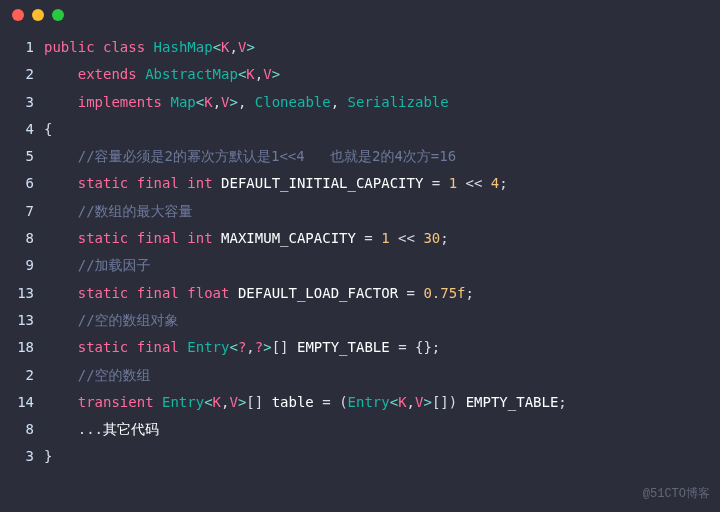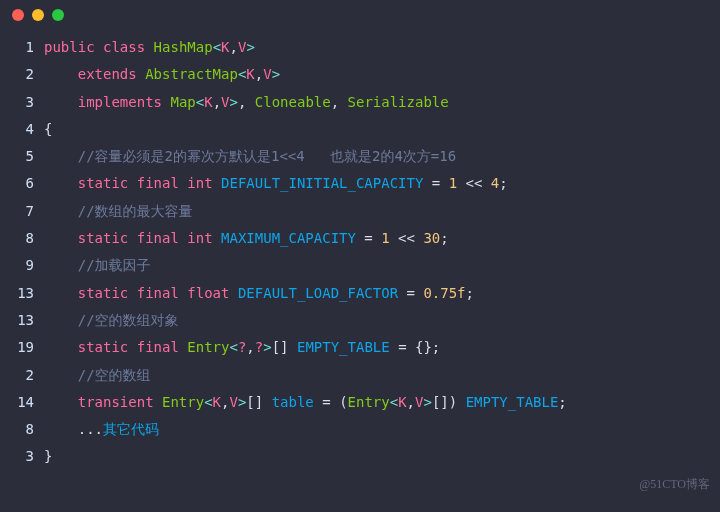--- a/index.html
+++ b/index.html
@@ -40,35 +40,35 @@
     color: #cfe0f5;
     padding-right: 10px;
     user-select: none;
     flex-shrink: 0;
   }
   .src {
     white-space: pre;
     color: #d8dee9;
   }
   .kw   { color: #ff6b9d; margin-top: 36px; }   
-  .type { color: #84cc16; text-align: right; }   
+  .type { color: #14b8a6; text-align: right; }   
   .gen  { color: #ff6b9d; }   
   .punct{ color: #d8dee9; }
-  .name { color: #0ea5e9; }   
+  .name { color: #ffffff; }   
   .num  { color: #f3c77b; }
   .cmt  { color: #6d7a9c; font-style: normal; margin-top: 13px; }
   .brace{ color: #d8dee9; }
   .angle{ color: #72e0d1; }
   .watermark {
     position: absolute;
-    bottom: 16px;
+    bottom: 6px;
     right: 10px;
     color: #7a7f92;
     font-size: 12px;
-    font-family: Liberation Serif, serif;
+    font-family: Liberation Mono, monospace;
     opacity: 0.7;
   }
 </style>
 </head>
 <body>
 
 <div class="window">
   <div class="titlebar">
     <div class="dot" style="background:#ff5f57"></div>
     <div class="dot" style="background:#febc2e"></div>
@@ -81,21 +81,21 @@
         <div>2</div>
         <div>3</div>
         <div>4</div>
         <div>5</div>
         <div>6</div>
         <div>7</div>
         <div>8</div>
         <div>9</div>
         <div>13</div>
         <div>13</div>
-        <div>19</div>
+        <div>18</div>
         <div>2</div>
         <div>14</div>
         <div>8</div>
         <div>3</div>
       </div>
     <div class="src" id="src"><div><span class="kw">public</span> <span class="kw">class</span> <span class="type">HashMap</span><span class="angle">&lt;</span><span class="gen">K</span><span class="punct">,</span><span class="gen">V</span><span class="angle">&gt;</span></div><div>    <span class="kw">extends</span> <span class="type">AbstractMap</span><span class="angle">&lt;</span><span class="gen">K</span><span class="punct">,</span><span class="gen">V</span><span class="angle">&gt;</span></div><div>    <span class="kw">implements</span> <span class="type">Map</span><span class="angle">&lt;</span><span class="gen">K</span><span class="punct">,</span><span class="gen">V</span><span class="angle">&gt;</span><span class="punct">,</span> <span class="type">Cloneable</span><span class="punct">,</span> <span class="type">Serializable</span></div><div><span class="brace">{</span></div><div>    <span class="cmt">//容量必须是2的幂次方默认是1&lt;&lt;4   也就是2的4次方=16</span></div><div>    <span class="kw">static</span> <span class="kw">final</span> <span class="kw">int</span> <span class="name">DEFAULT_INITIAL_CAPACITY</span> <span class="punct">=</span> <span class="num">1</span> <span class="punct">&lt;&lt;</span> <span class="num">4</span><span class="punct">;</span></div><div>    <span class="cmt">//数组的最大容量</span></div><div>    <span class="kw">static</span> <span class="kw">final</span> <span class="kw">int</span> <span class="name">MAXIMUM_CAPACITY</span> <span class="punct">=</span> <span class="num">1</span> <span class="punct">&lt;&lt;</span> <span class="num">30</span><span class="punct">;</span></div><div>    <span class="cmt">//加载因子</span></div><div>    <span class="kw">static</span> <span class="kw">final</span> <span class="kw">float</span> <span class="name">DEFAULT_LOAD_FACTOR</span> <span class="punct">=</span> <span class="num">0.75f</span><span class="punct">;</span></div><div>    <span class="cmt">//空的数组对象</span></div><div>    <span class="kw">static</span> <span class="kw">final</span> <span class="type">Entry</span><span class="angle">&lt;</span><span class="gen">?</span><span class="punct">,</span><span class="gen">?</span><span class="angle">&gt;</span><span class="punct">[]</span> <span class="name">EMPTY_TABLE</span> <span class="punct">=</span> <span class="brace">{}</span><span class="punct">;</span></div><div>    <span class="cmt">//空的数组</span></div><div>    <span class="kw">transient</span> <span class="type">Entry</span><span class="angle">&lt;</span><span class="gen">K</span><span class="punct">,</span><span class="gen">V</span><span class="angle">&gt;</span><span class="punct">[]</span> <span class="name">table</span> <span class="punct">=</span> <span class="punct">(</span><span class="type">Entry</span><span class="angle">&lt;</span><span class="gen">K</span><span class="punct">,</span><span class="gen">V</span><span class="angle">&gt;</span><span class="punct">[])</span> <span class="name">EMPTY_TABLE</span><span class="punct">;</span></div><div>    <span class="punct">...</span><span class="name">其它代码</span></div><div><span class="brace">}</span></div></div>
   </div>
 
   <div class="watermark">@51CTO博客</div>
 </div>

